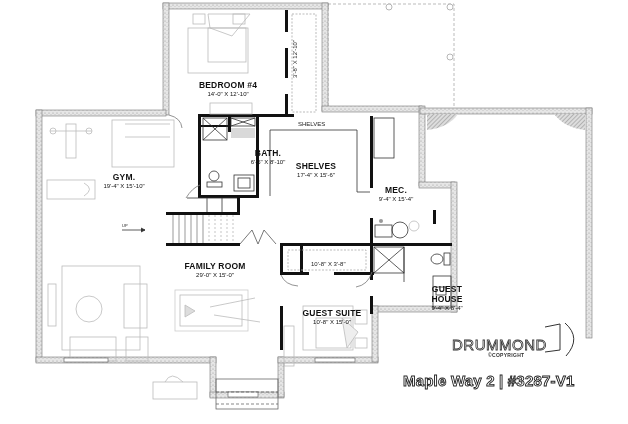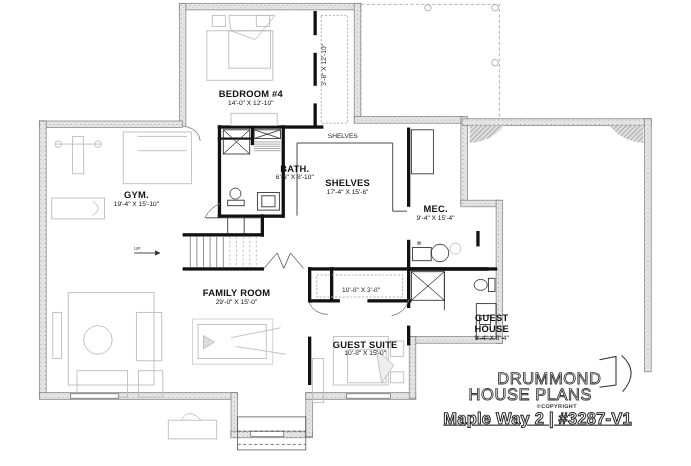--- a/index.html
+++ b/index.html
@@ -7,21 +7,21 @@
     #plan { position: absolute; left: 0; top: 0; width: 628px; height: 424px; }
     .lbl { position: absolute; text-align: center; color: #111; white-space: nowrap; transform: translateX(-50%); }
     .lbl .nm { font-weight: bold; font-size: 8.5px; letter-spacing: 0.2px; display: block; line-height: 10px; }
     .lbl .dim { font-size: 6px; display: block; line-height: 8px; }
     .small { position: absolute; font-size: 6px; color: #222; white-space: nowrap; }
     .vert { position: absolute; font-size: 6px; color: #222; white-space: nowrap; transform: rotate(-90deg); transform-origin: center; }
     .logo { position: absolute; left: 426px; top: 337px; width: 150px; }
     .logo .l1, .logo .l2 { font-family: "Liberation Sans", sans-serif; font-size: 15px; color: #fff; -webkit-text-stroke: 0.8px #333; letter-spacing: 0.5px; line-height: 15px; }
     .logo .l1 { padding-left: 26px; }
     .logo .copy { font-size: 5px; color: #333; font-weight: bold; padding-left: 62px; letter-spacing: 0.3px; }
-    .caption { position: absolute; left: 403px; top: 372px; font-family: "Liberation Sans", sans-serif; font-size: 15px; color: #fff; -webkit-text-stroke: 0.9px #222; font-weight: bold; letter-spacing: 0.2px; white-space: nowrap; text-decoration: underline; }
+    .caption { position: absolute; left: 403px; top: 372px; font-family: "Liberation Sans", sans-serif; font-size: 15px; color: #fff; -webkit-text-stroke: 0.9px #222; font-weight: bold; letter-spacing: 0.2px; white-space: nowrap; }
   </style>
 </head>
 <body>
 
 <svg id="plan" viewBox="0 0 628 424" xmlns="http://www.w3.org/2000/svg">
   <defs>
     <pattern id="speck" width="4" height="4" patternUnits="userSpaceOnUse">
       <rect width="4" height="4" fill="#e6e6e6"></rect>
       <circle cx="1" cy="1" r="0.5" fill="#888"></circle>
       <circle cx="3" cy="2.5" r="0.4" fill="#999"></circle>
@@ -291,16 +291,15 @@
 </div>
 
 <div class="lbl" style="left:403px; top:284px;margin-left:44px;">
   <span class="nm">GUEST</span>
   <span class="nm">HOUSE</span>
   <span class="dim">9'-4" X 8'-4"</span>
 </div>
 
 <div class="logo">
   <div class="l1">DRUMMOND</div>
-  <div class="l2">HOUSE PLANS</div>
   <div class="copy">©COPYRIGHT</div>
 </div>
 <div class="caption">Maple Way 2 | #3287-V1</div>
 
 </body></html>

